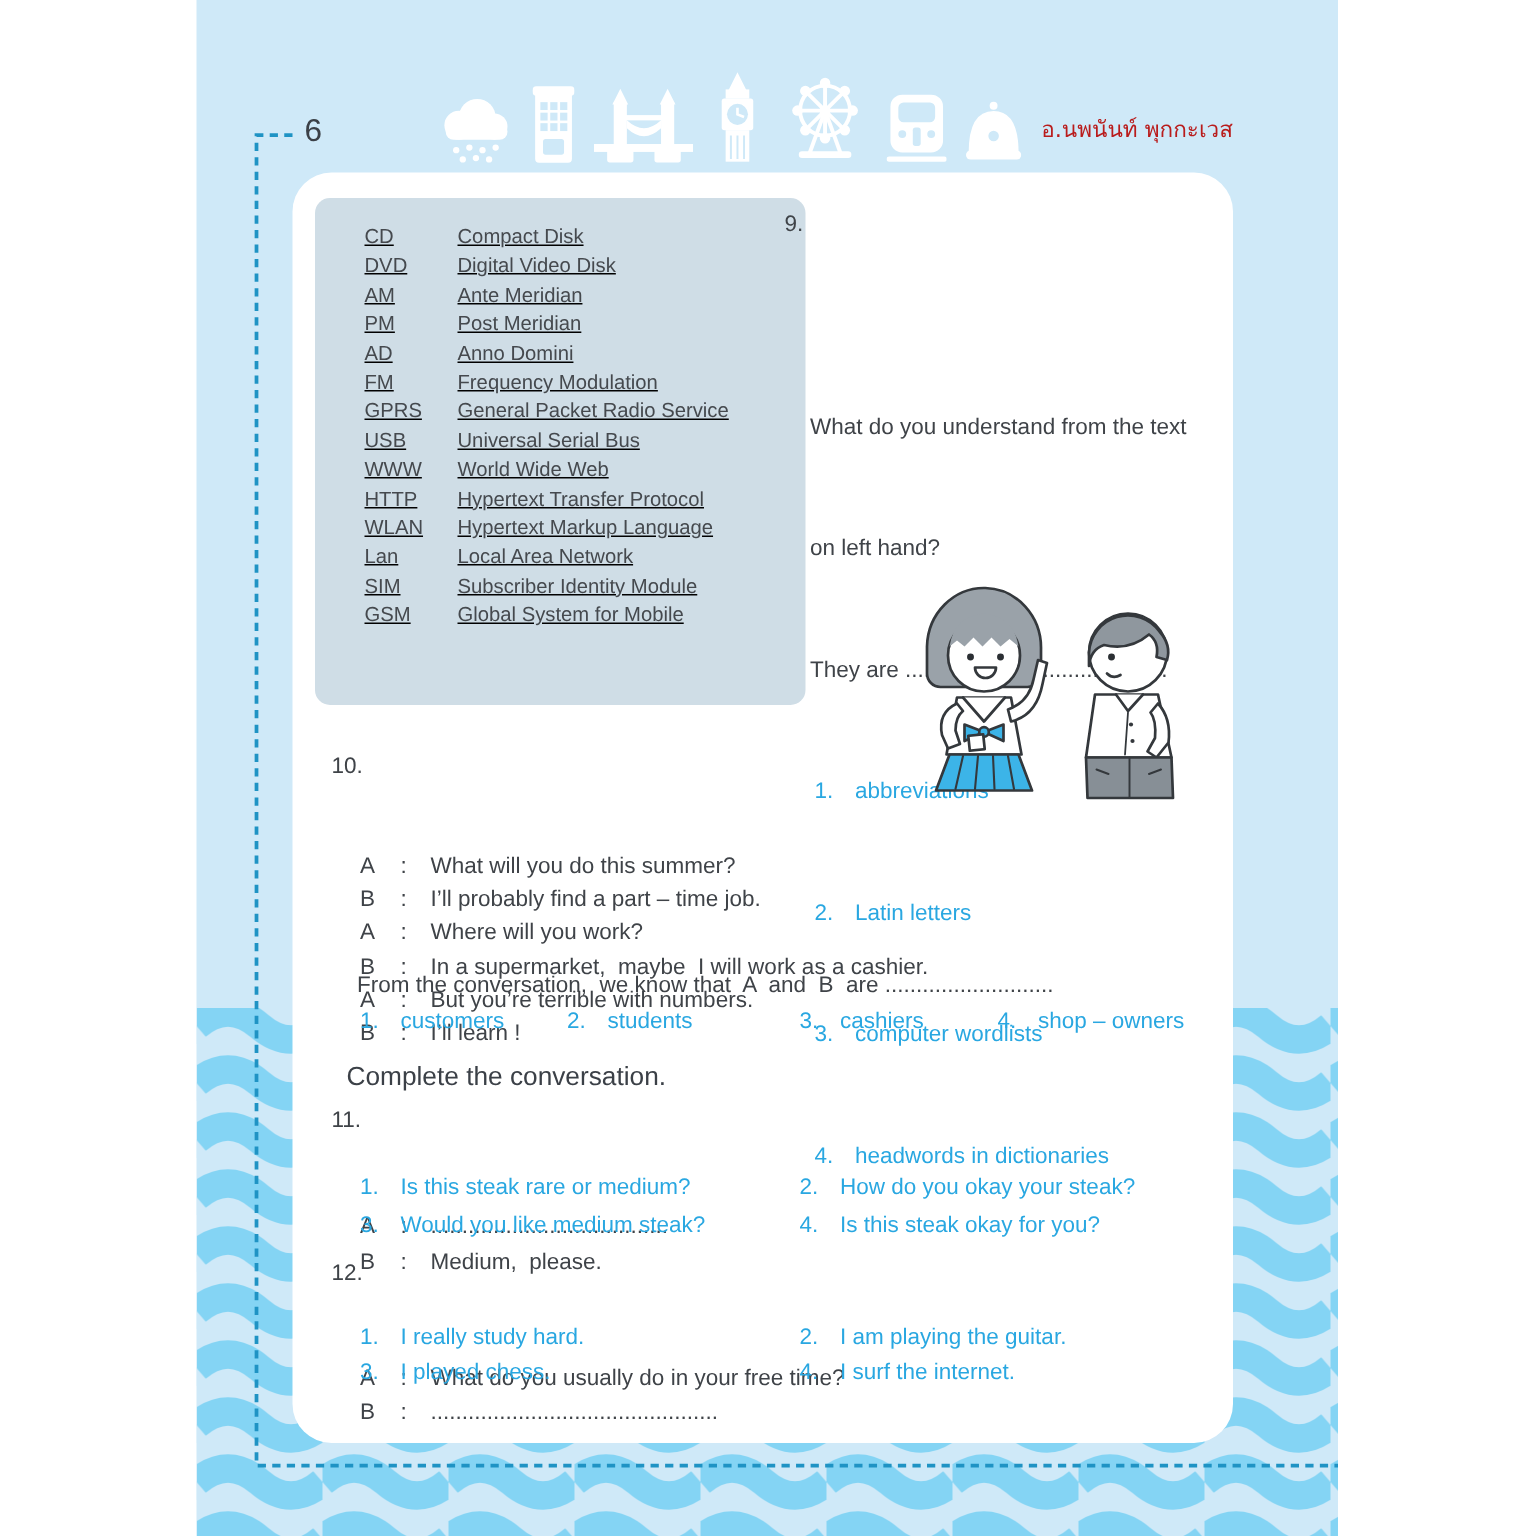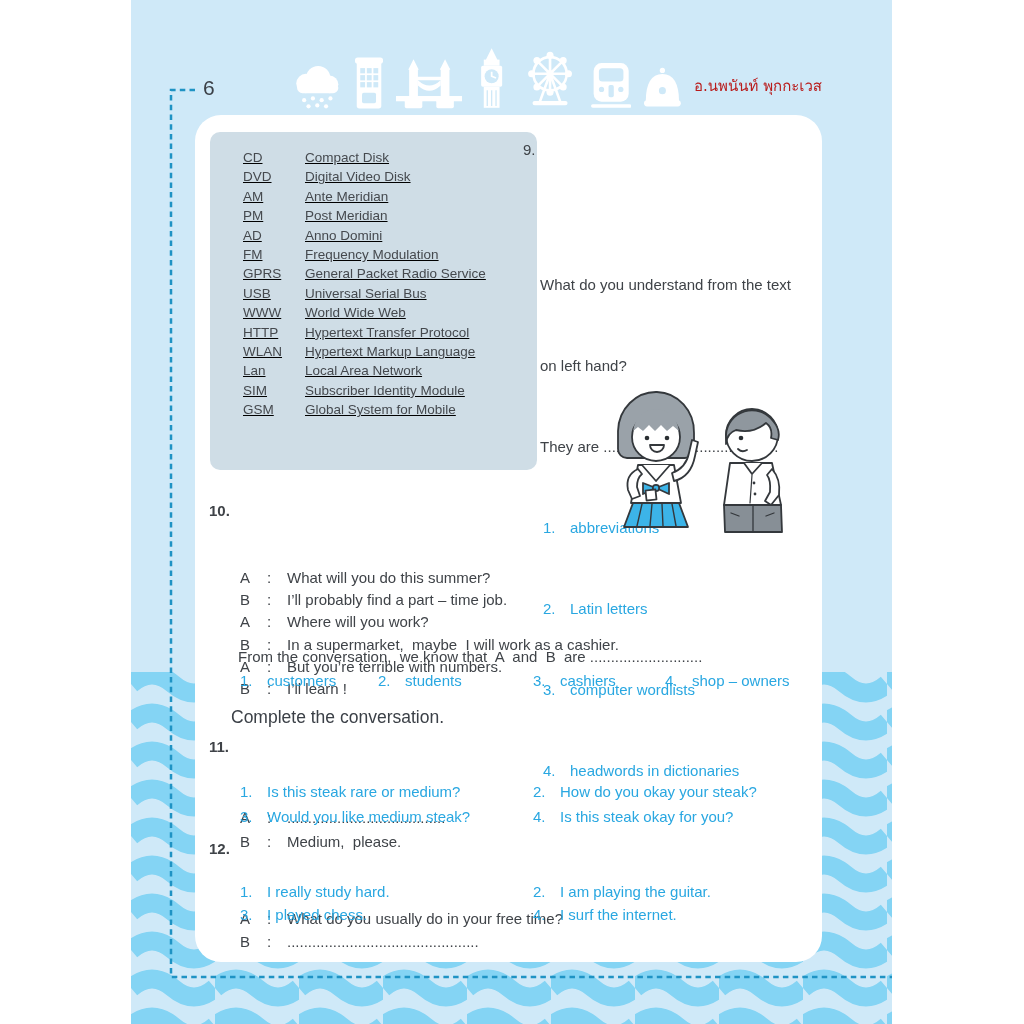--- a/index.html
+++ b/index.html
@@ -34,21 +34,21 @@
 
   .q9 { position:absolute; left:328px; top:21px; width:295px; line-height:27px; }
   .q9 .qnum { position:absolute; left:0; top:0; }
   .q9 .qbody { margin-left:17px; }
   .q9 .choice { display:flex; margin-left:3px; }
   .q9 .cnum { width:27px; }
 
   .illus { position:absolute; left:405px; top:262px; width:215px; height:160px; }
 
   .qblock { position:absolute; }
-  .qblock .qnum { position:absolute; left:0; top:0;font-weight:bold; }
+  .qblock .qnum { position:absolute; left:12px; top:0; }
   .dlg { margin-left:31px; display:grid; grid-template-columns:27px 20px auto; }
   .q10 { left:14px; top:385px; width:600px; line-height:22.3px; }
   .concl { position:absolute; left:43px; top:531px; width:570px; line-height:22px; }
 
   .chrow { position:absolute; height:22px; }
   .chitem { position:absolute; display:flex; white-space:pre-wrap; font-size:15px; }
   .chitem .cnum { width:27px; }
   .q10-choices { left:45px; top:557px; width:570px; }
   .p0 { left:0; } .p1 { left:138px; } .p2 { left:293px; } .p3 { left:425px; }
 

